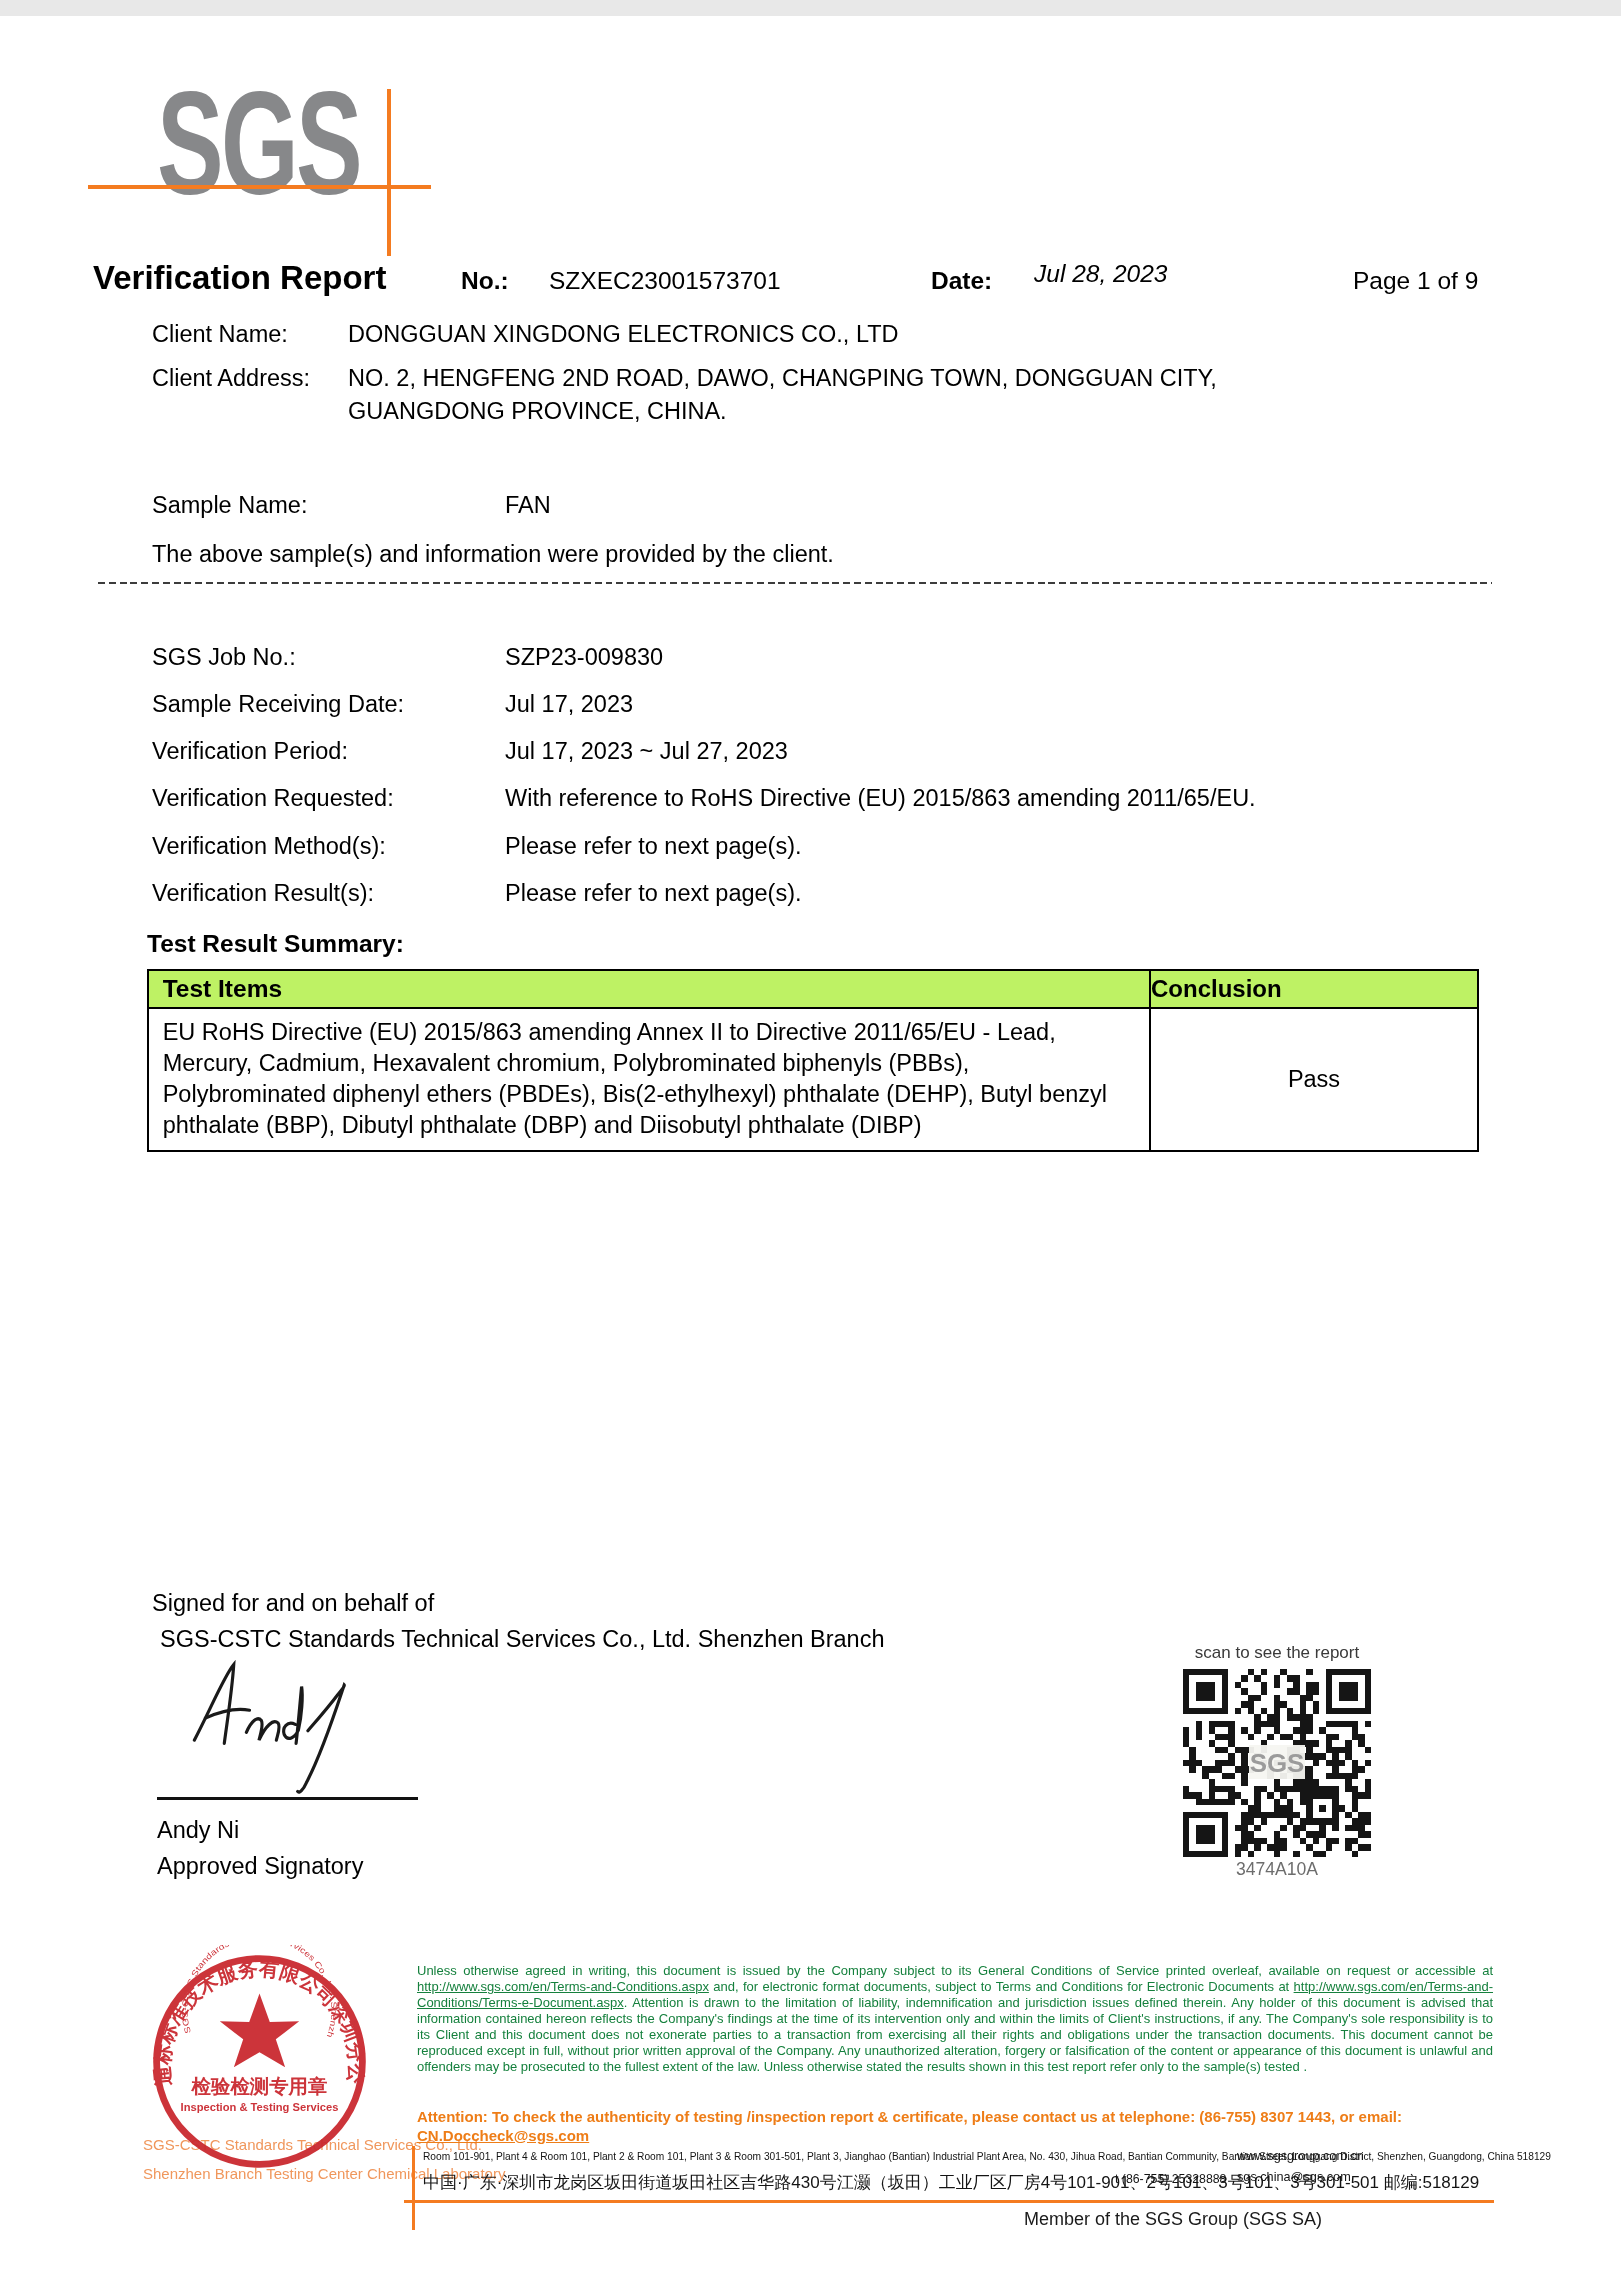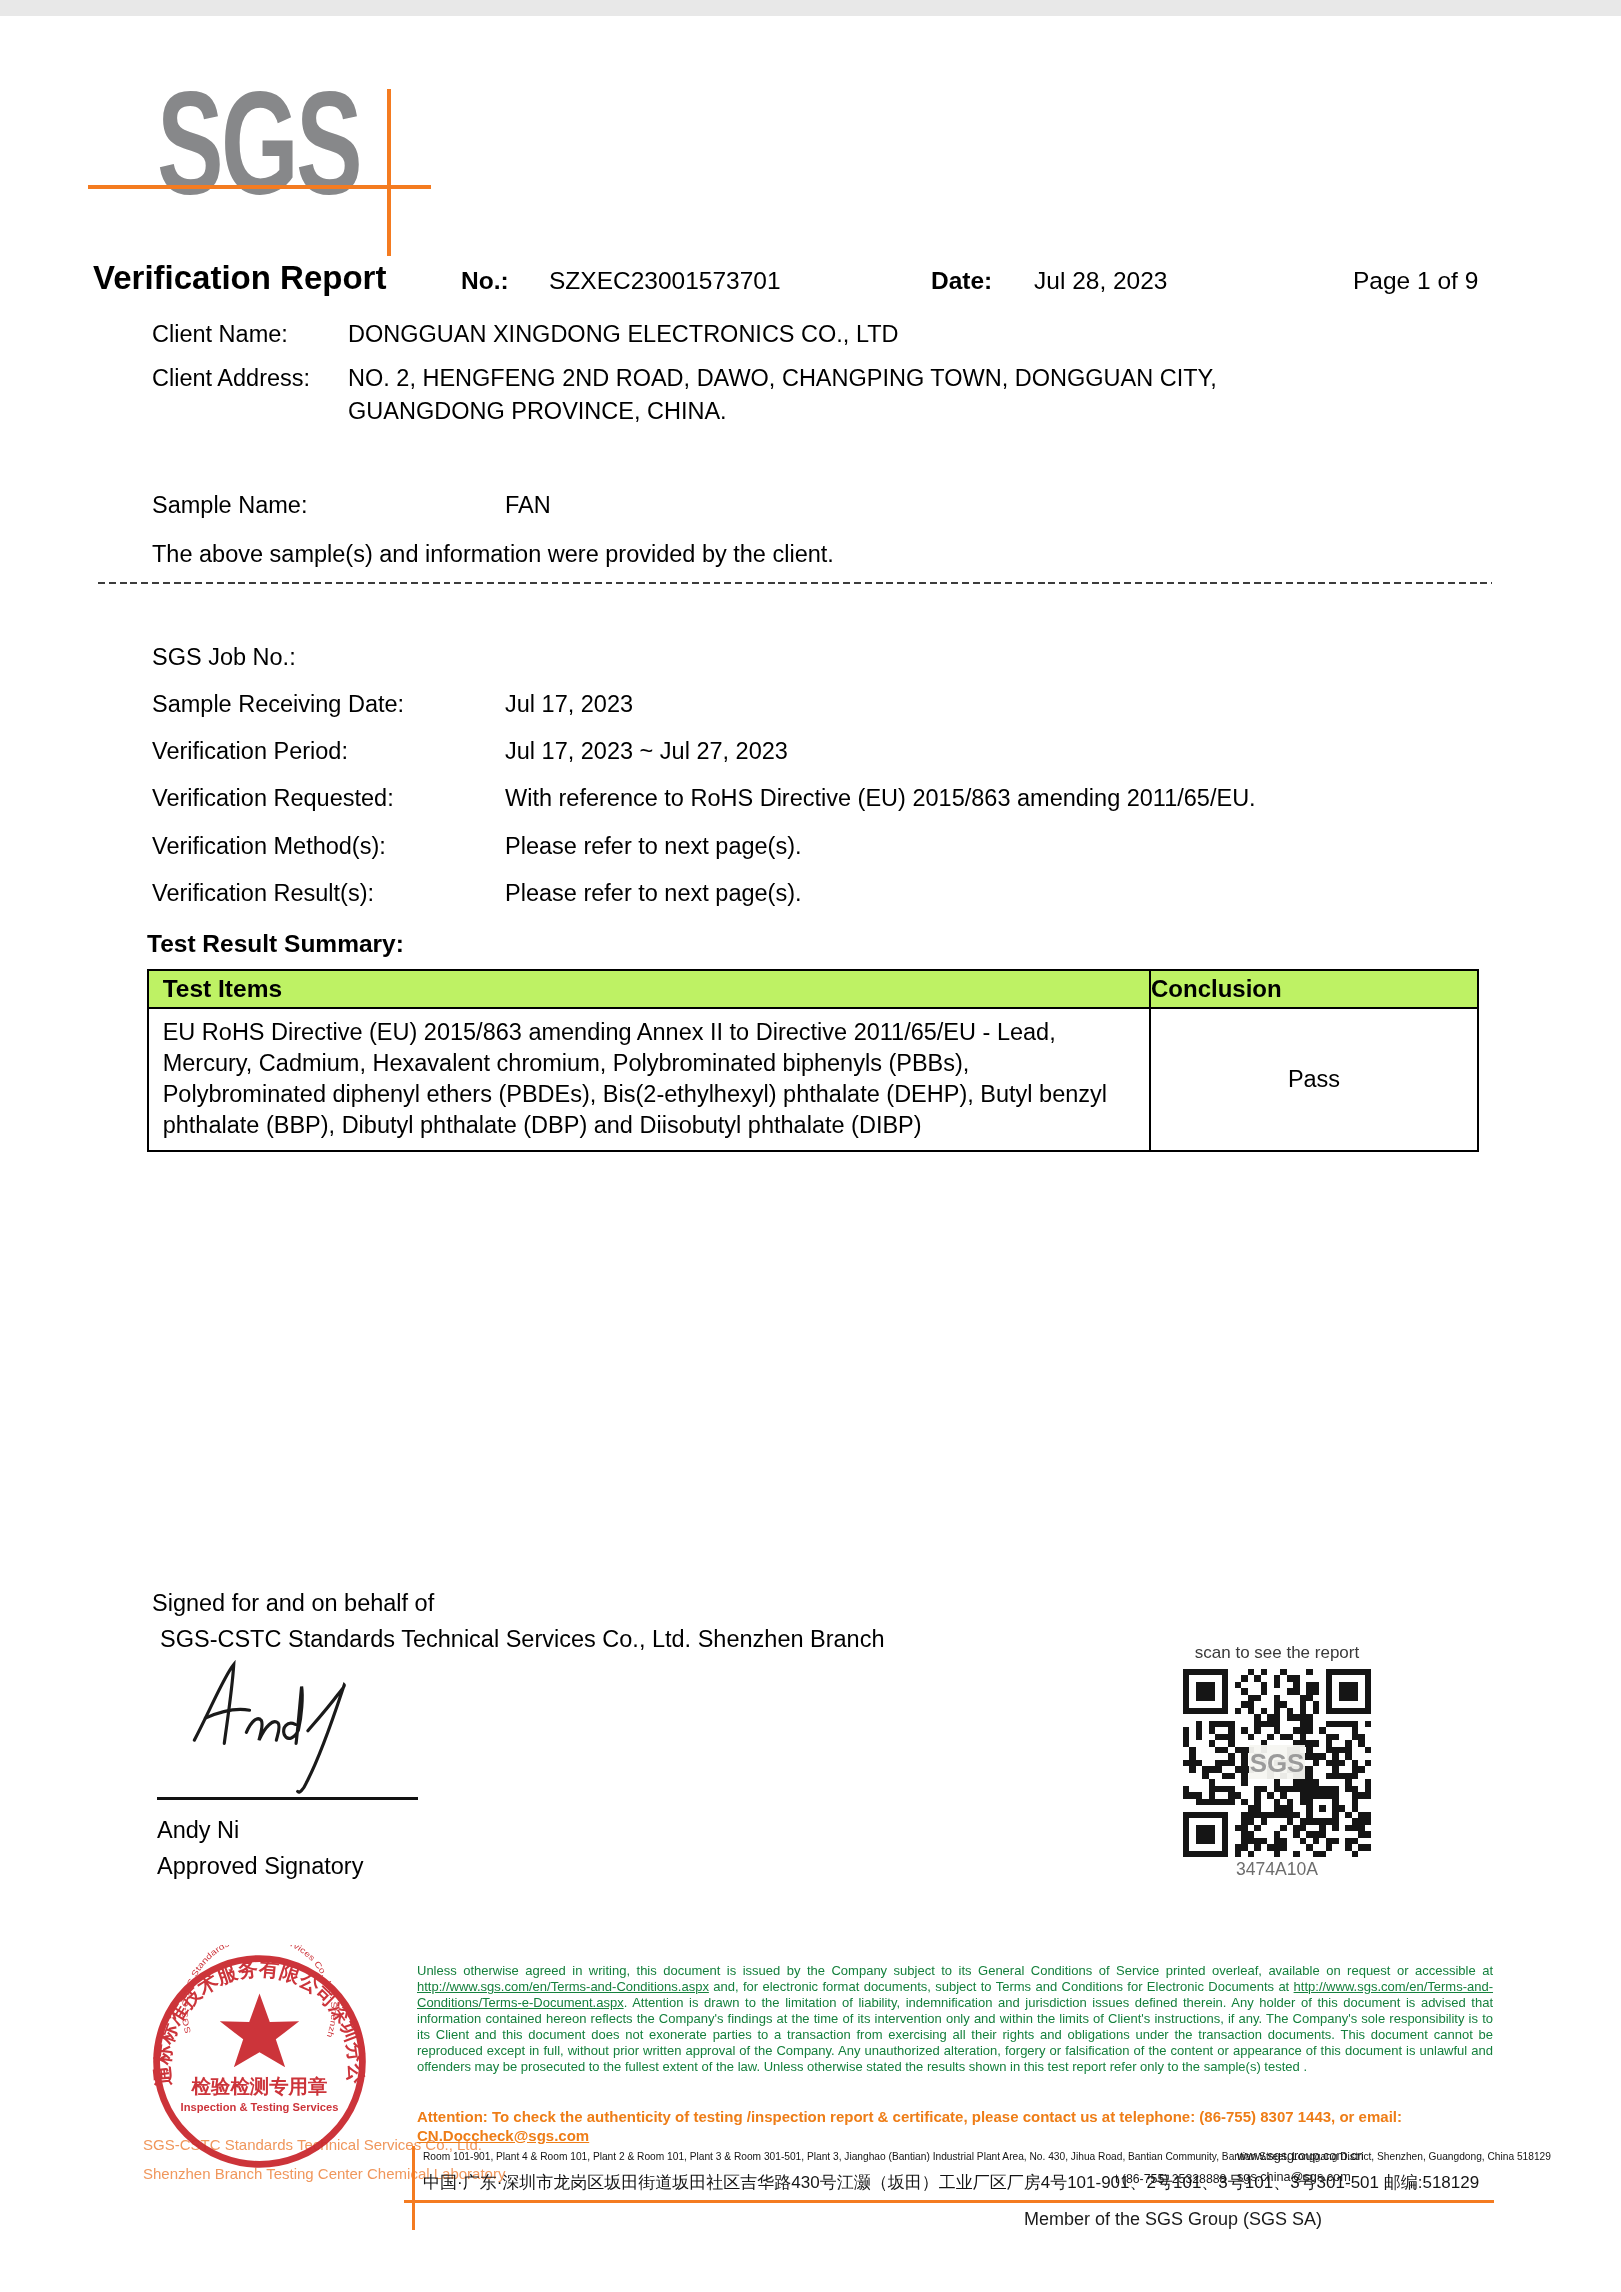--- a/index.html
+++ b/index.html
@@ -11,21 +11,21 @@
   .logo-text{left:157px;top:54px;font-size:147px;font-weight:bold;color:#87888a;
              line-height:1;letter-spacing:-3.9px;transform:scaleX(.68);transform-origin:left top;}
   .logo-hline{left:88px;top:169px;width:343px;height:3.9px;background:#f47b20;}
   .logo-vline{left:387px;top:73px;width:3.9px;height:167px;background:#f47b20;}
 
   
   .rpt-title{left:93px;top:243px;font-size:33px;font-weight:bold;}
   .h-no-lbl{left:461px;top:251px;font-size:24.5px;font-weight:bold;}
   .h-no-val{left:549px;top:251px;font-size:24.5px;}
   .h-date-lbl{left:931px;top:251px;font-size:24.5px;font-weight:bold;}
-  .h-date-val{left:1034px;top:251px;font-size:24.5px;}
+  .h-date-val{left:1034px;top:244px;font-size:24.5px;font-style:italic;}
   .h-page{left:1353px;top:251px;font-size:24.5px;}
 
   .t24{font-size:23.5px;line-height:33px;}
 
   .cl-name-lbl{left:152px;top:302px;}
   .cl-name-val{left:348px;top:302px;}
   .cl-addr-lbl{left:152px;top:346px;}
   .cl-addr-val{left:348px;top:346px;width:941px;white-space:pre-line;}
 
   .smp-lbl{left:152px;top:473px;}
@@ -105,20 +105,21 @@
   <div class="abs t24 cl-addr-lbl">Client Address:</div>
   <div class="abs t24 cl-addr-val">NO. 2, HENGFENG 2ND ROAD, DAWO, CHANGPING TOWN, DONGGUAN CITY,
 GUANGDONG PROVINCE, CHINA.</div>
 
   <div class="abs t24 smp-lbl">Sample Name:</div>
   <div class="abs t24 smp-val">FAN</div>
   <div class="abs t24 smp-note">The above sample(s) and information were provided by the client.</div>
   <div class="abs dash-sep"></div>
 
   <div class="abs t24 info-lbl" style="top:625px">SGS Job No.:</div>
+  <div class="abs t24 info-val" style="top:625px">SZP23-009830</div>
   <div class="abs t24 info-lbl" style="top:672px">Sample Receiving Date:</div>
   <div class="abs t24 info-val" style="top:672px">Jul 17, 2023</div>
   <div class="abs t24 info-lbl" style="top:719px">Verification Period:</div>
   <div class="abs t24 info-val" style="top:719px">Jul 17, 2023 ~ Jul 27, 2023</div>
   <div class="abs t24 info-lbl" style="top:766px">Verification Requested:</div>
   <div class="abs t24 info-val" style="top:766px">With reference to RoHS Directive (EU) 2015/863 amending 2011/65/EU.</div>
   <div class="abs t24 info-lbl" style="top:814px">Verification Method(s):</div>
   <div class="abs t24 info-val" style="top:814px">Please refer to next page(s).</div>
   <div class="abs t24 info-lbl" style="top:861px">Verification Result(s):</div>
   <div class="abs t24 info-val" style="top:861px">Please refer to next page(s).</div>

